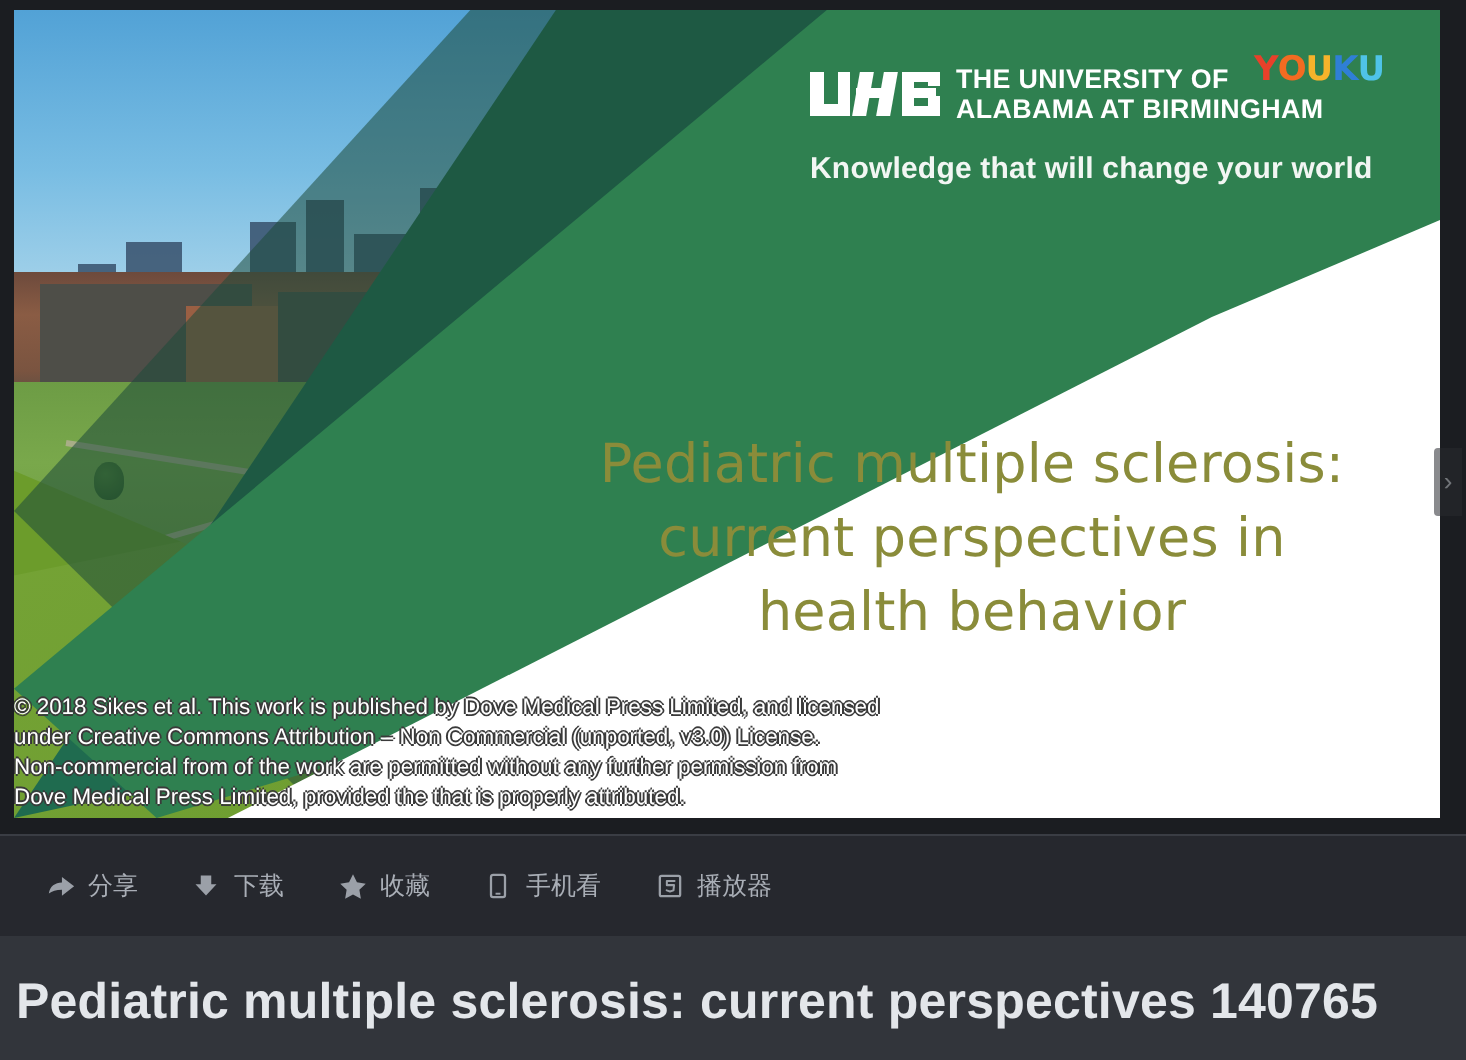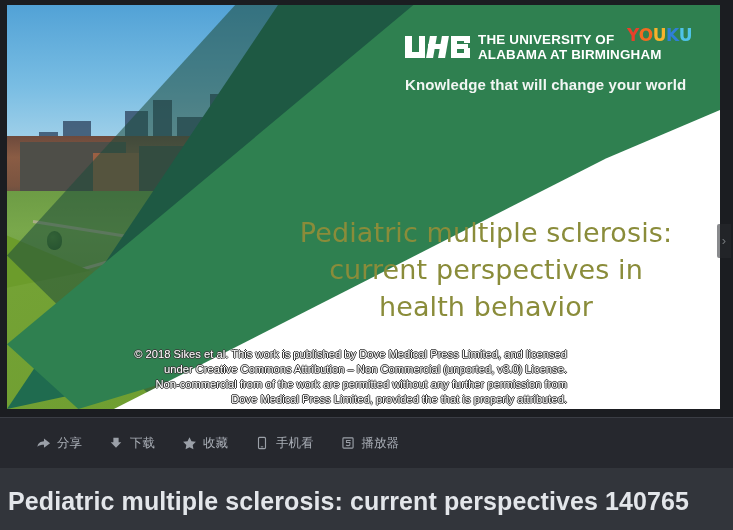--- a/index.html
+++ b/index.html
@@ -130,21 +130,21 @@
     color: #8a8c3a;
     letter-spacing: .1px;
   }
 
   
   #license {
     position: absolute;
     left: 0;
     bottom: 2px;
     width: 560px;
-    text-align: right;
+    text-align: left;
     font-family: "Liberation Sans", sans-serif;
     font-size: 11.2px;
     line-height: 1.33;
     color: #ffffff;
     text-shadow:
       -1px 0 0 #3a3a3a, 1px 0 0 #3a3a3a,
       0 -1px 0 #3a3a3a, 0 1px 0 #3a3a3a;
     font-weight: 400;
   }
   #license span { display: block; white-space: nowrap; }
@@ -224,21 +224,21 @@
   #action-bar {
     position: absolute;
     left: 0;
     top: 417px;
     width: 733px;
     height: 51px;
     background: #26282e;
     border-top: 1px solid #3a3d44;
     display: flex;
     align-items: center;
-    padding-left: 35px;
+    padding-left: 22px;
   }
   .action-item {
     display: flex;
     align-items: center;
     margin-right: 26px;
     cursor: pointer;
     color: #a9aeb6;
     font-family: "Liberation Sans", sans-serif;
     font-size: 12.5px;
     user-select: none;

